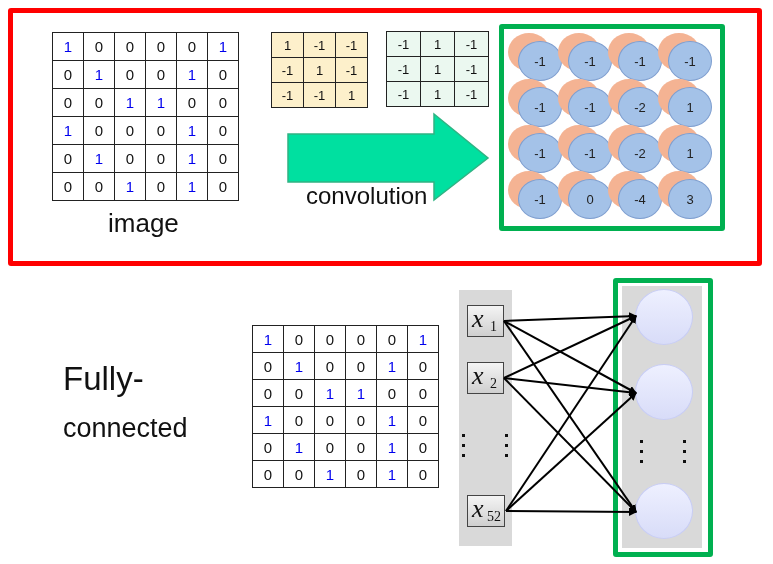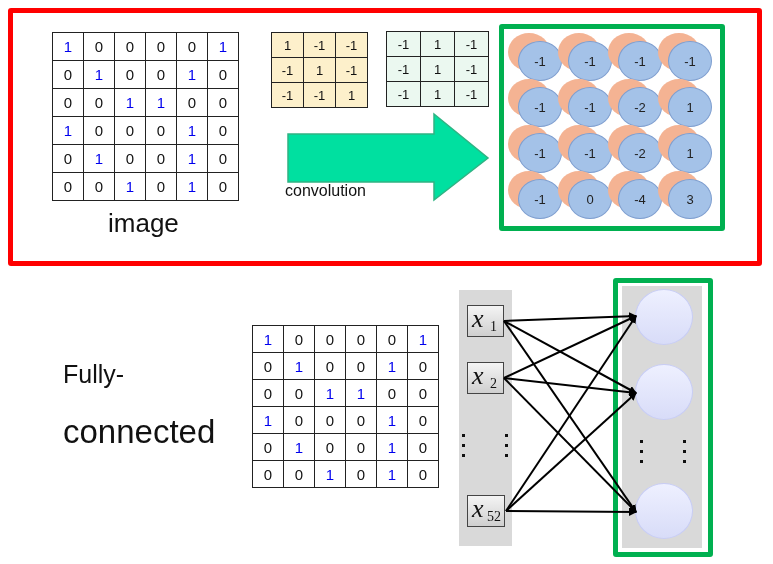--- a/index.html
+++ b/index.html
@@ -18,23 +18,23 @@
   #fc-grid { left:252px; top:325px; }
   #fc-grid td { width:30px; height:26px; font-size:15px; }
 
   #filter1 { left:271px; top:32px; background:#fdf0cb; }
   #filter1 td { width:31px; height:24px; font-size:13px; }
   #filter2 { left:386px; top:31px; background:#ebf8f0; }
   #filter2 td { width:33px; height:24px; font-size:13px; }
 
   .label { font-family:"Liberation Sans", sans-serif; color:#111; white-space:nowrap; }
   #lbl-image { left:108px; top:208px; font-size:26px; }
-  #lbl-conv { left:285px; top:182px; font-size:16px; }
-  #lbl-fc1 { left:63px; top:360px; font-size:25px; }
-  #lbl-fc2 { left:63px; top:413px; font-size:33px; }
+  #lbl-conv { left:306px; top:182px; font-size:24px; }
+  #lbl-fc1 { left:63px; top:360px; font-size:33px; }
+  #lbl-fc2 { left:63px; top:413px; font-size:27px; }
 
   .green-box { border:5px solid #00b050; border-radius:3px; box-sizing:border-box; }
   #fm-box { left:499px; top:24px; width:226px; height:207px; background:#fff; }
   #hid-box { left:613px; top:278px; width:100px; height:279px; background:#fff; }
 
   .fm-cell { position:absolute; width:54px; height:44px; }
   .fm-back { position:absolute; left:0; top:0; width:42px; height:38px; border-radius:50%; background:#f4b393; }
   .fm-front { position:absolute; left:10px; top:8px; width:44px; height:40px; border-radius:50%; background:#a4c2e8; border:1px solid #7f9fd0; box-sizing:border-box; display:flex; align-items:center; justify-content:center; font-size:13px; color:#222; }
 
   #in-col { left:459px; top:290px; width:53px; height:256px; background:#d9d9d9; }

